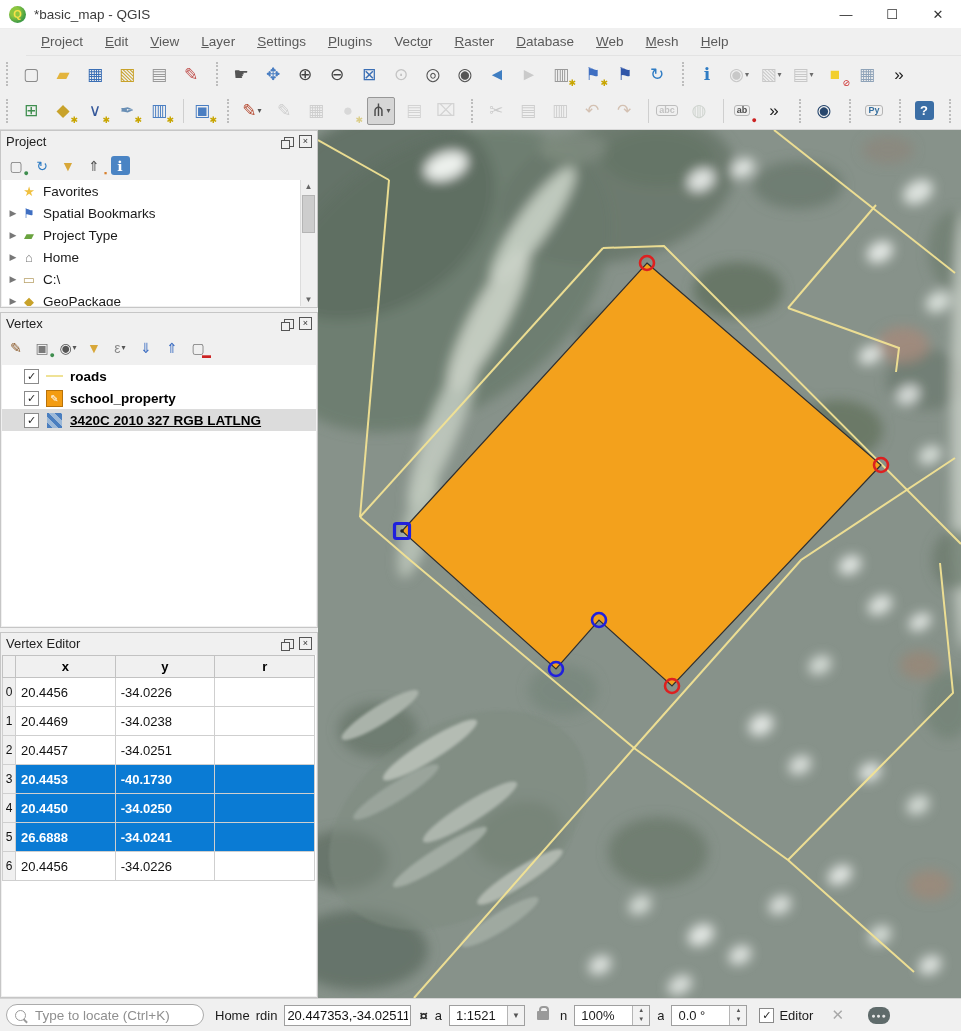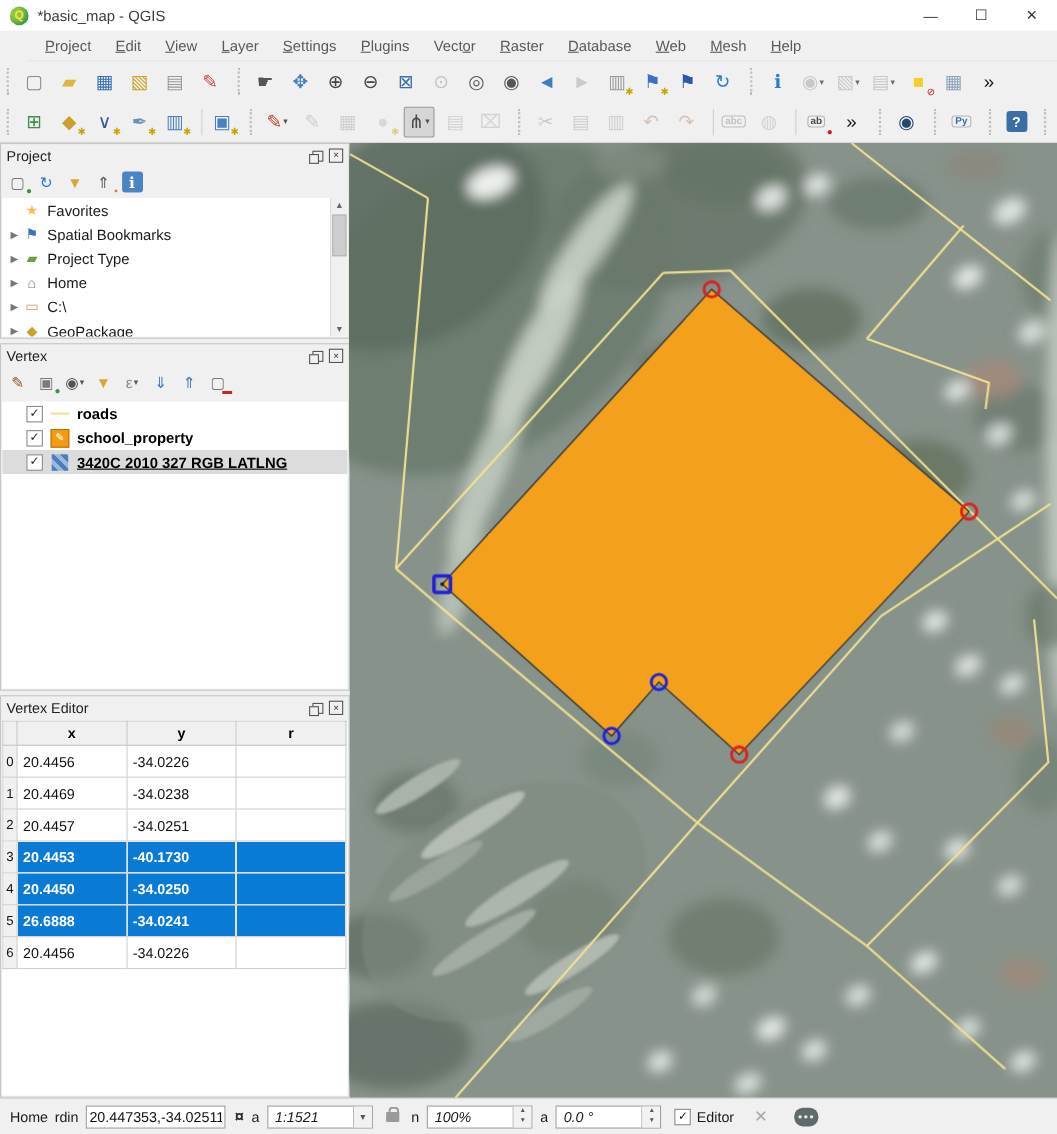--- a/index.html
+++ b/index.html
@@ -92,21 +92,21 @@
   .locate{width:198px;height:22px;border:1px solid #ababab;border-radius:11px;background:#fff;
           display:flex;align-items:center;padding:0 8px;box-sizing:border-box;margin-right:8px;}
   .lens{position:relative;width:9px;height:9px;border:1.5px solid #9a9a9a;border-radius:50%;margin-right:7px;flex:none;}
   .lens::after{content:"";position:absolute;width:5px;height:1.5px;background:#9a9a9a;transform:rotate(45deg);left:7px;top:9px;}
   .locate input{border:none;outline:none;font-size:13.5px;width:100%;background:transparent;color:#111;}
   .locate input::placeholder{color:#8f8f8f;}
   .smsg{margin:0 3px;white-space:nowrap;overflow:hidden;}
   .sbox{height:21px;border:1px solid #9f9f9f;background:#fff;display:flex;align-items:center;box-sizing:border-box;}
   .coordbox{width:127px;justify-content:center;margin:0 4px;}
   .coordbox input{border:none;outline:none;width:100%;text-align:center;font-size:13px;background:transparent;color:#111;}
-  .spin{width:96px;margin:0 4px;position:relative;padding-left:6px;font-style:italic;}
+  .spin{width:76px;margin:0 4px;position:relative;padding-left:6px;}
   .spin .val{flex:1;}
   .spin .btns{width:16px;height:100%;border-left:1px solid #b5b5b5;display:flex;flex-direction:column;flex:none;}
   .spin .btns span{flex:1;font-size:6px;color:#555;text-align:center;line-height:9px;background:#f2f2f2;}
   .combo .btns span{line-height:19px;font-size:8px;}
   .statico{margin:0 4px;font-weight:bold;color:#2a2a2a;font-size:15px;}
   .lock{position:relative;width:12px;height:9px;background:#9a9a9a;border-radius:1px;margin:0 8px;}
   .lock::before{content:"";position:absolute;left:2px;top:-5px;width:6px;height:5px;border:2px solid #9a9a9a;
                 border-bottom:none;border-radius:4px 4px 0 0;}
   .rendercb{display:flex;align-items:center;margin:0 8px;}
   .rendercb .cb{margin:0 5px 0 0;}
@@ -631,20 +631,24 @@
           <circle cx="354" cy="556" r="7" fill="none" stroke="#dd2020" stroke-width="2.6"></circle>
           <circle cx="281" cy="490" r="7" fill="none" stroke="#2020dd" stroke-width="2.6"></circle>
           <circle cx="238" cy="539" r="7" fill="none" stroke="#2020dd" stroke-width="2.6"></circle>
           <rect x="76.5" y="393.5" width="15" height="15" rx="2" fill="none" stroke="#2020dd" stroke-width="3.2"></rect>
           <circle cx="84" cy="401" r="1.8" fill="#222"></circle>
         </g>
       </svg>
     </div>
 
   <div class="statusbar">
+    <span class="locate">
+      <span class="lens"></span>
+      <input placeholder="Type to locate (Ctrl+K)" style="">
+    </span>
     <span class="smsg">Home</span>
     <span class="smsg">rdin</span>
     <span class="sbox coordbox">
       <input value="20.447353,-34.025117" style="">
     </span>
     <span class="statico">¤</span>
     <span class="smsg">a</span>
     <span class="sbox spin combo">
       <span class="val">1:1521</span>
       <span class="btns">

